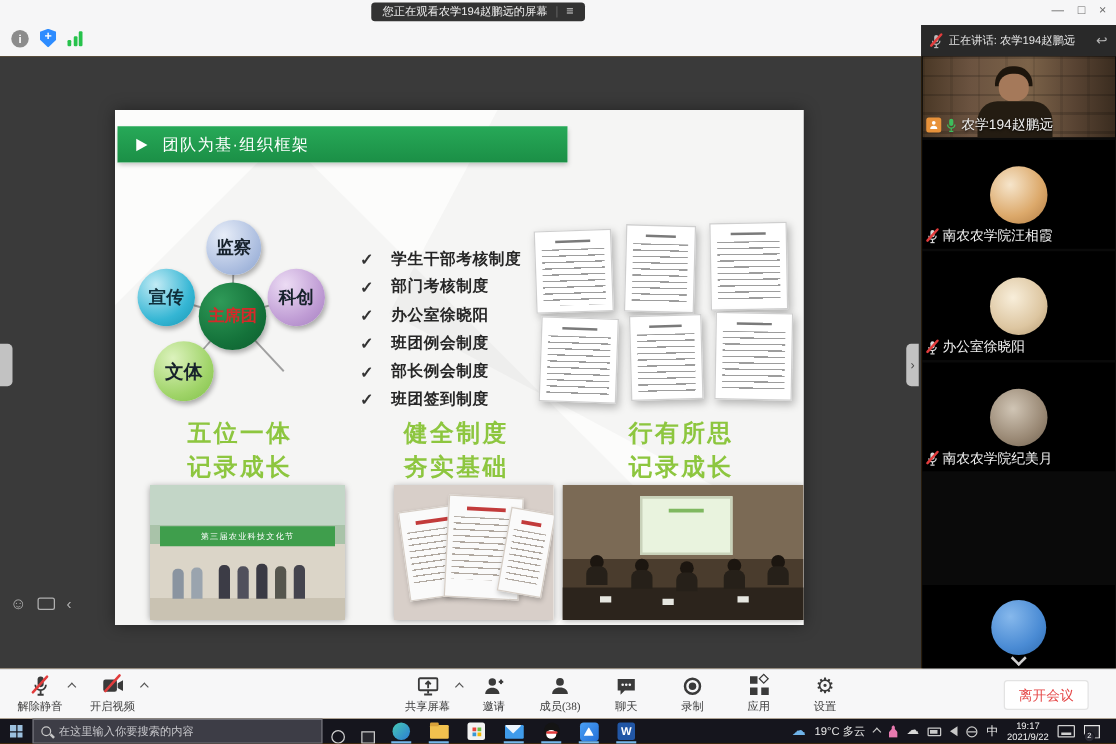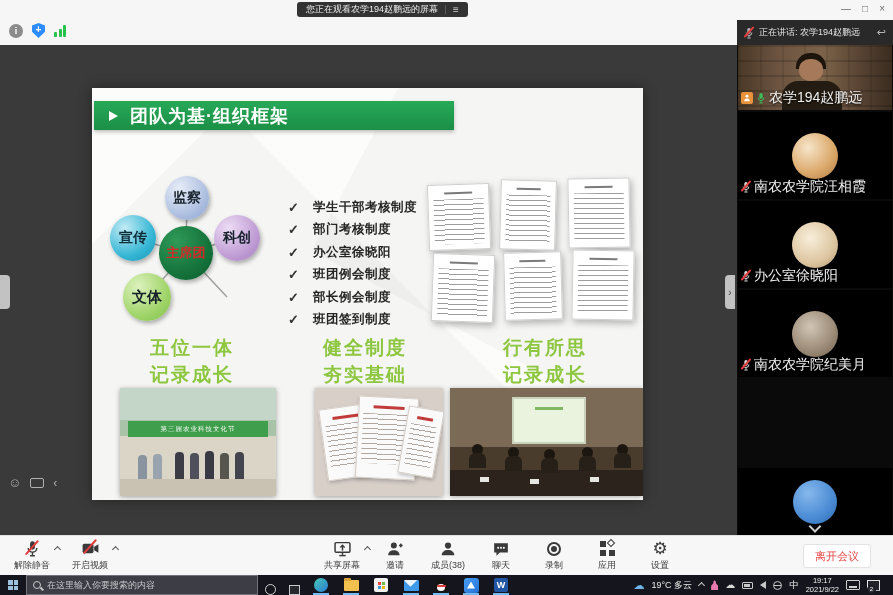--- a/index.html
+++ b/index.html
@@ -37,21 +37,21 @@
   .edge-handle.left  { left:0; top:230px; border-radius:0 4px 4px 0; }
 
   
   .slide { position:absolute; left:92px; top:43px; width:551px; height:412px; background:#fcfcfb; overflow:hidden;
     box-shadow:0 0 12px rgba(0,0,0,.4); }
   .poly { position:absolute; background:rgba(110,110,110,.05); }
   .poly.p1 { left:-80px; top:110px; width:430px; height:430px; transform:rotate(45deg); }
   .poly.p2 { left:290px; top:-120px; width:400px; height:400px; transform:rotate(28deg); background:rgba(140,140,140,.06); }
   .banner { position:absolute; left:2px; top:13px; width:360px; height:29px; color:#fff;
     background:linear-gradient(#27a958,#1b8f46); display:flex; align-items:center; gap:12px; padding-left:15px;
-    font-size:18px; font-weight:bold; letter-spacing:1px; box-shadow:0 2px 4px rgba(0,0,0,.25); }
+    font-size:13px; font-weight:normal; letter-spacing:1px; box-shadow:0 2px 4px rgba(0,0,0,.25); }
   .banner .tri { width:0; height:0; border-left:9px solid #fff; border-top:5.5px solid transparent; border-bottom:5.5px solid transparent; }
   .org-lines { position:absolute; left:0; top:80px; }
   .node { position:absolute; border-radius:50%; display:flex; align-items:center; justify-content:center;
     font-weight:bold; color:#16212b; box-shadow:1.5px 2.5px 4px rgba(0,0,0,.3); }
   .checklist { position:absolute; left:196px; top:108px; }
   .chk-row { display:flex; align-items:center; gap:14px; height:22.5px; }
   .chk-row .mark { font-size:13px; font-weight:bold; color:#333; }
   .chk-row .lbl { font-size:12.5px; font-weight:bold; color:#262626; letter-spacing:.5px; }
   .doc { position:absolute; background:#fff; border:1px solid #cfcfcf; box-shadow:2px 3px 7px rgba(0,0,0,.28); padding:7px 5px 5px; }
   .doc .t { height:2px; background:#7a7a7a; width:55%; margin:0 auto 5px; }
@@ -79,21 +79,21 @@
   .paperdot { position:absolute; width:9px; height:5px; background:#e6e6e0; }
 
   
   .sidebar { position:absolute; left:737px; top:20px; width:156px; height:515px; background:#0a0a0a; }
   .sb-header { position:absolute; left:0; top:0; width:100%; height:25px; background:#292929;
     display:flex; align-items:center; gap:5px; padding:0 7px; }
   .sb-header .txt { flex:1; font-size:9px; color:#e2e2e2; white-space:nowrap; overflow:hidden; }
   .sb-header .back { font-size:11px; color:#b5b5b5; cursor:pointer; }
   .tile { position:absolute; left:1px; width:154px; background:#000; overflow:hidden; cursor:pointer; }
   .tile-label { position:absolute; left:3px; bottom:3px; display:flex; align-items:center; gap:3px; }
-  .tile-label .nm { font-size:14px; color:#f2f2f2; text-shadow:0 1px 2px #000; white-space:nowrap; }
+  .tile-label .nm { font-size:11px; color:#f2f2f2; text-shadow:0 1px 2px #000; white-space:nowrap; }
   .host-badge { width:12px; height:12px; background:#e8923a; border-radius:2px; display:flex; align-items:center; justify-content:center; }
   .avatar { width:46px; height:46px; border-radius:50%; }
   .tile.center { display:flex; align-items:center; justify-content:center; }
   .av-cat1 { background:radial-gradient(circle at 35% 32%,#f6e5cb,#dca96b 58%,#b07a41); }
   .av-hamster { background:radial-gradient(circle at 40% 35%,#f8eeda,#ddc6a1 60%,#b1placeholder); background:radial-gradient(circle at 40% 35%,#f8eeda,#ddc6a1 60%,#b1966e); }
   .av-cat2 { background:radial-gradient(circle at 40% 35%,#d0c5b5,#9a8975 60%,#6e5f4d); }
   .av-camo { background:radial-gradient(circle at 70% 70%,#4c6a2e 0 18%,transparent 19%),
              radial-gradient(circle at 30% 60%,#8aa35c 0 20%,transparent 21%),
              radial-gradient(circle at 35% 32%,#c2d49a,#7f9a55 58%,#5a783a); }
   .av-blue { background:radial-gradient(circle at 35% 30%,#86b8ec,#4a8bd4 60%,#2e6aae); }
@@ -108,21 +108,21 @@
   .v-hair { position:absolute; left:58px; top:8px; width:30px; height:16px; background:#1d150c; border-radius:14px 14px 0 0; }
   .v-face { position:absolute; left:61px; top:14px; width:24px; height:22px; background:#a5795a; border-radius:45%; }
   .v-body { position:absolute; left:44px; top:36px; width:60px; height:30px; background:#241c12; border-radius:16px 16px 0 0; }
   .sb-more { position:absolute; left:50%; bottom:4px; transform:translateX(-50%); width:9px; height:9px;
     border-right:2px solid #cfcfcf; border-bottom:2px solid #cfcfcf; transform:translateX(-50%) rotate(45deg); cursor:pointer; }
 
   
   .meet-toolbar { position:absolute; left:0; top:535px; width:893px; height:40px; background:#f7f7f8; border-top:1px solid #e2e2e4; }
   .tb-item { position:relative; display:flex; flex-direction:column; align-items:center; gap:2px; cursor:pointer; min-width:40px; }
   .tb-item .ic { height:17px; display:flex; align-items:center; justify-content:center; color:#3a3a3a; }
-  .tb-item .lb { font-size:9px; color:#3d3d3d; white-space:nowrap; }
+  .tb-item .lb { font-size:9px; color:#3d3d3d; white-space:nowrap;font-family:Liberation Serif, serif; }
   .tb-left { position:absolute; left:12px; top:4px; display:flex; gap:18px; }
   .tb-center { position:absolute; left:322px; top:4px; display:flex; gap:13px; }
   .caret-up { position:absolute; right:-8px; top:7px; width:5px; height:5px;
     border-right:1.5px solid #555; border-bottom:1.5px solid #555; transform:rotate(-135deg); cursor:pointer; }
   .rec-ring { width:14px; height:14px; border:2px solid #3a3a3a; border-radius:50%; display:flex; align-items:center; justify-content:center; }
   .rec-dot { width:6px; height:6px; background:#3a3a3a; border-radius:50%; }
   .apps-ic { position:relative; width:15px; height:15px; }
   .apps-ic i { position:absolute; width:6px; height:6px; background:#3a3a3a; }
   .apps-ic i.q1{left:0;top:0;} .apps-ic i.q2{left:0;top:9px;} .apps-ic i.q3{left:9px;top:9px;}
   .apps-ic i.q4{left:8.5px;top:-1px; background:none; border:1.5px solid #3a3a3a; transform:rotate(45deg); width:6px;height:6px;}

